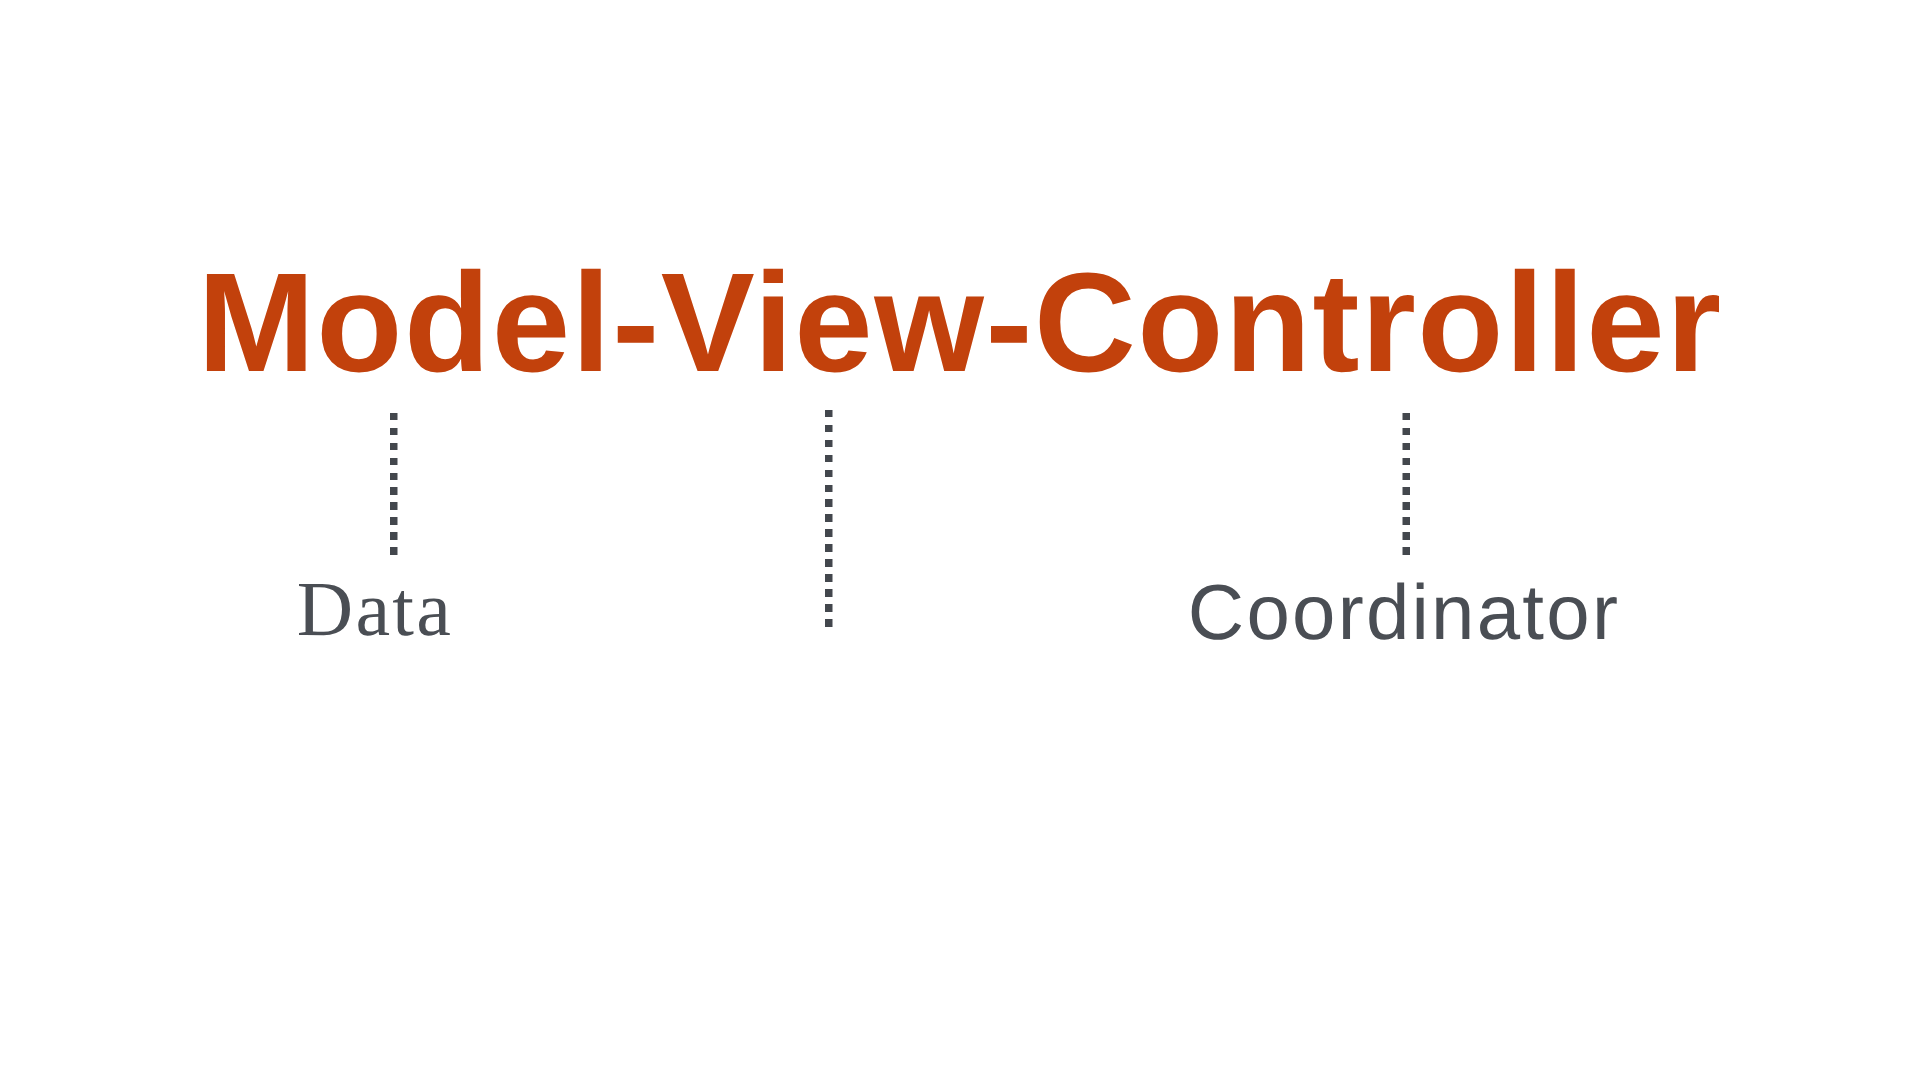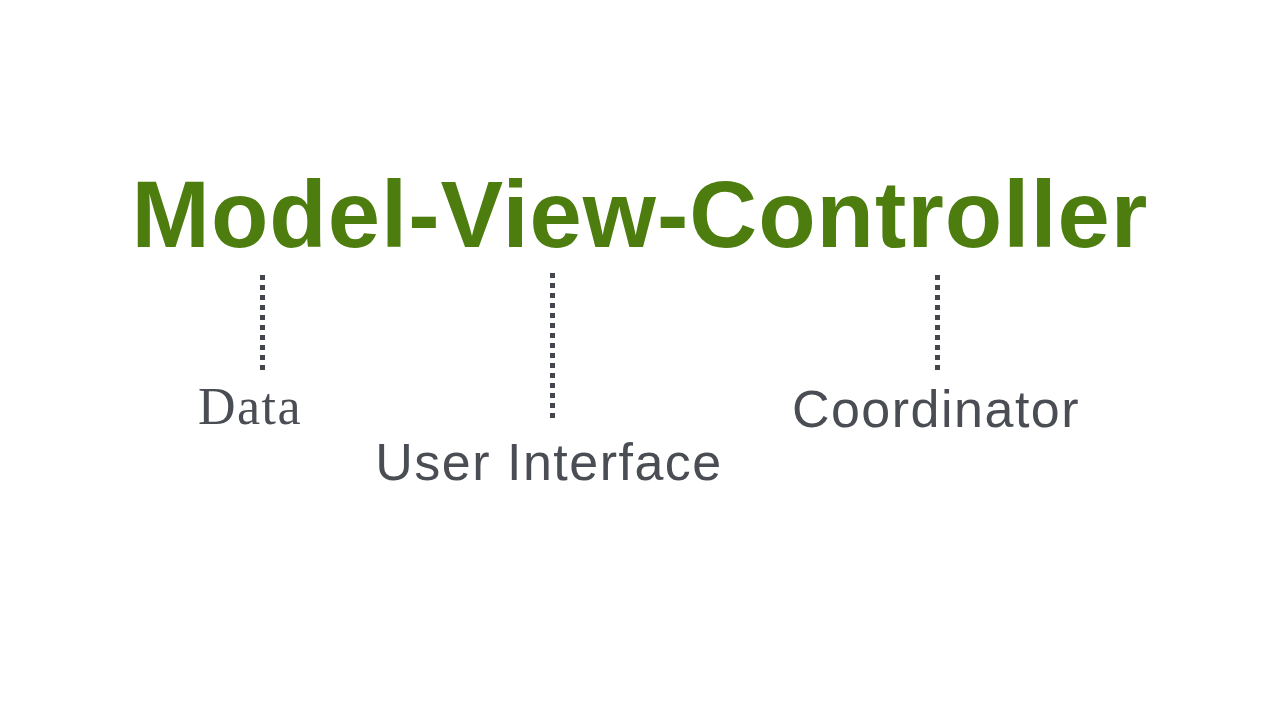--- a/index.html
+++ b/index.html
@@ -18,21 +18,21 @@
   .title {
     position: absolute;
     left: 0;
     top: 168px;
     width: 1280px;
     text-align: center;
     font-size: 94px;
     line-height: 94px;
     font-weight: 700;
     letter-spacing: 1px;
-    color: #4d7c0f;
+    color: #c2410c;
     white-space: nowrap;
   }
   .connector {
     position: absolute;
     width: 5px;
     background-image: repeating-linear-gradient(
       to bottom,
       #43474d 0px,
       #43474d 5px,
       transparent 5px,
@@ -64,17 +64,16 @@
   <div class="title">Model-View-Controller</div>
 
   <div class="connector connector-model"></div>
 
   <div class="connector connector-view"></div>
 
   <div class="connector connector-controller"></div>
 
   <div class="label label-data">Data</div>
 
-  <div class="label label-user-interface">User Interface</div>
 
   <div class="label label-coordinator">Coordinator</div>
 
 </div>
 
 </body></html>

